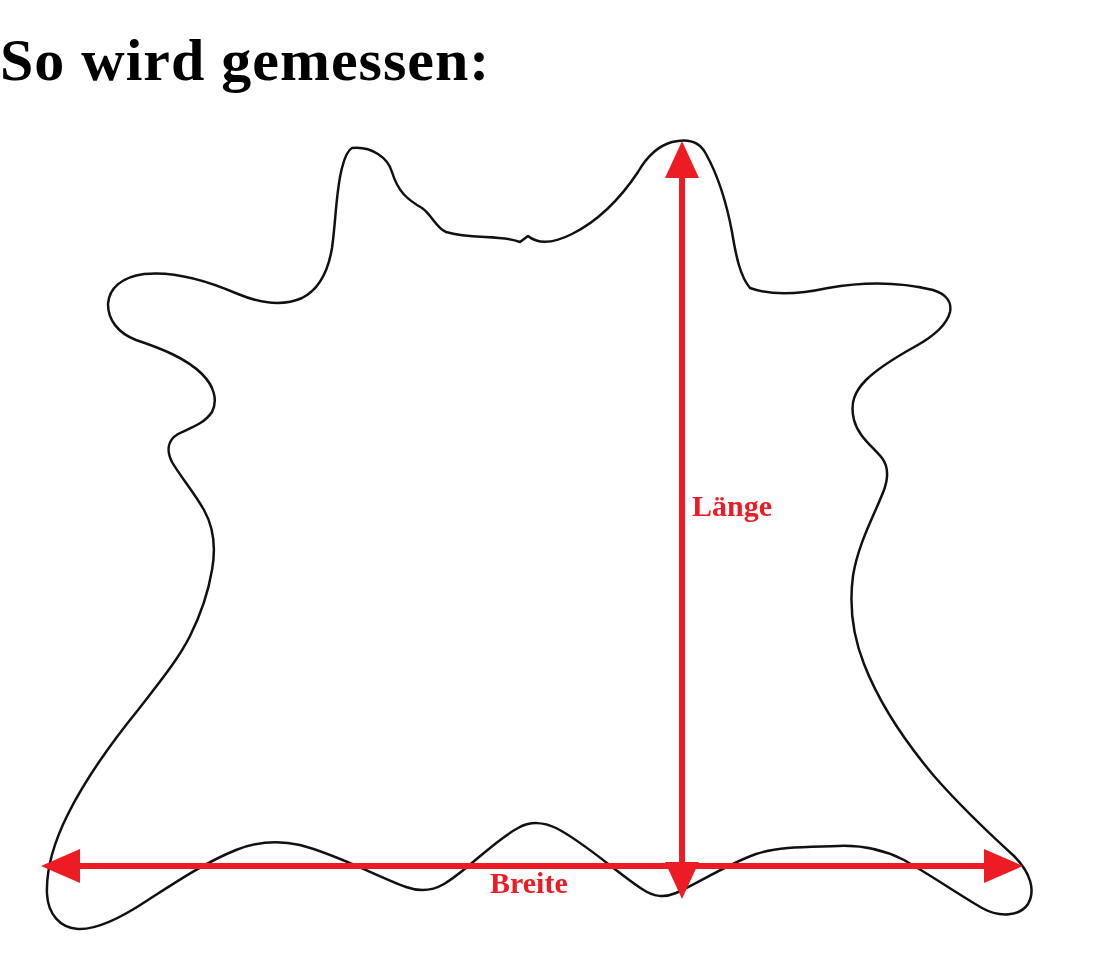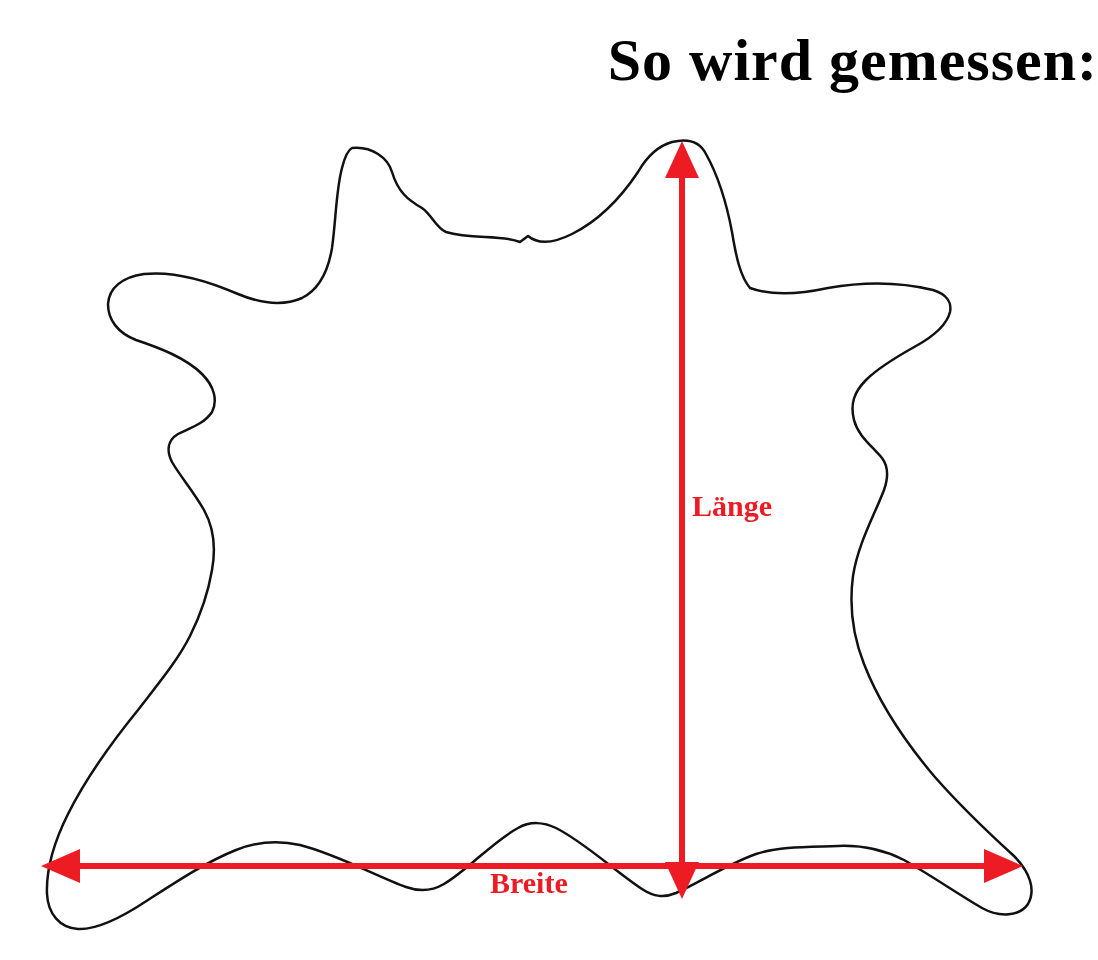--- a/index.html
+++ b/index.html
@@ -14,21 +14,21 @@
     background: #ffffff;
     overflow: hidden;
     font-family: "Liberation Serif", serif;
   }
   .title {
     position: absolute;
     top: 26px;
     left: 0;
     right: 0;
     margin: 0;
-    text-align: right;
+    text-align: left;
     font-family: "Liberation Serif", serif;
     font-weight: 700;
     font-size: 60px;
     letter-spacing: 1px;
     color: #000000;
   }
   .diagram-svg {
     position: absolute;
     left: 0;
     top: 0;

